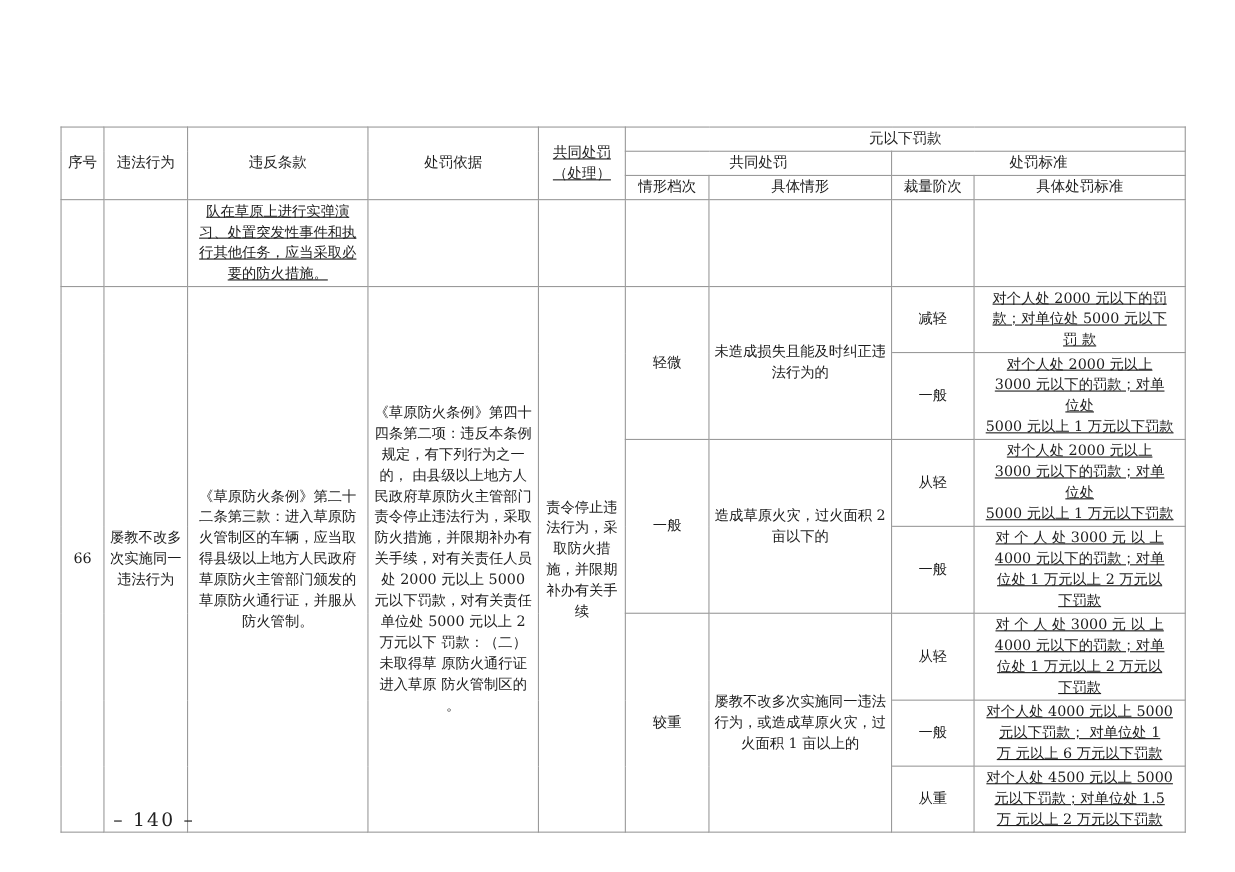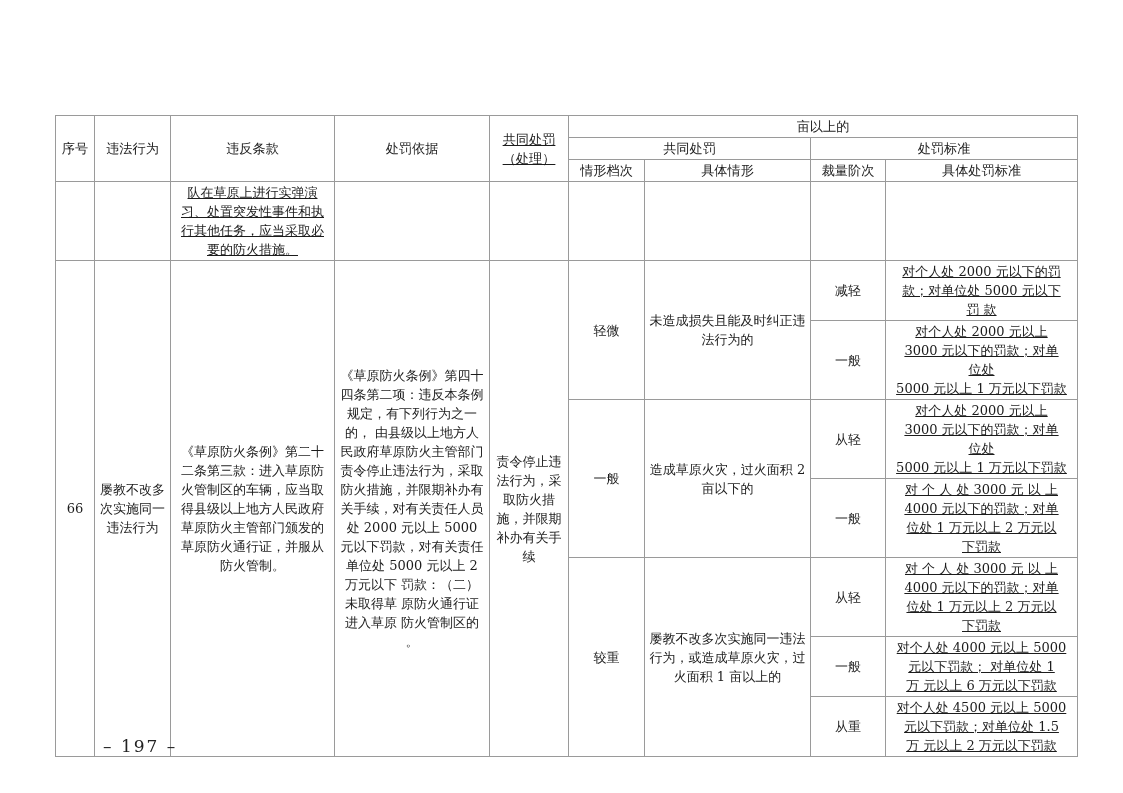--- a/index.html
+++ b/index.html
@@ -64,21 +64,21 @@
   </colgroup>
 
   <tbody>
       <tr style="height:17px">
     <th rowspan="3">序号</th>
     <th rowspan="3">违法行为</th>
     <th rowspan="3">违反条款</th>
     <th rowspan="3">处罚依据</th>
     <th rowspan="3" class="pl">共同处罚
 （处理）</th>
-    <th colspan="4">亩以上的</th>
+    <th colspan="4">元以下罚款</th>
   </tr>
   <tr style="height:20px">
     <th colspan="2">共同处罚</th>
     <th colspan="2">处罚标准</th>
   </tr>
   <tr style="height:21px">
     <th>情形档次</th>
     <th>具体情形</th>
     <th>裁量阶次</th>
     <th>具体处罚标准</th>
@@ -150,13 +150,13 @@
   </tr>
   <tr style="height:54px">
     <td>从重</td>
     <td class="std">对个人处 4500 元以上 5000
 元以下罚款；对单位处 1.5
 万 元以上 2 万元以下罚款</td>
   </tr>
 </tbody>
   </table>
 
-<div class="footer-pageno">– 197 –</div>
+<div class="footer-pageno">– 140 –</div>
 
 </body></html>

